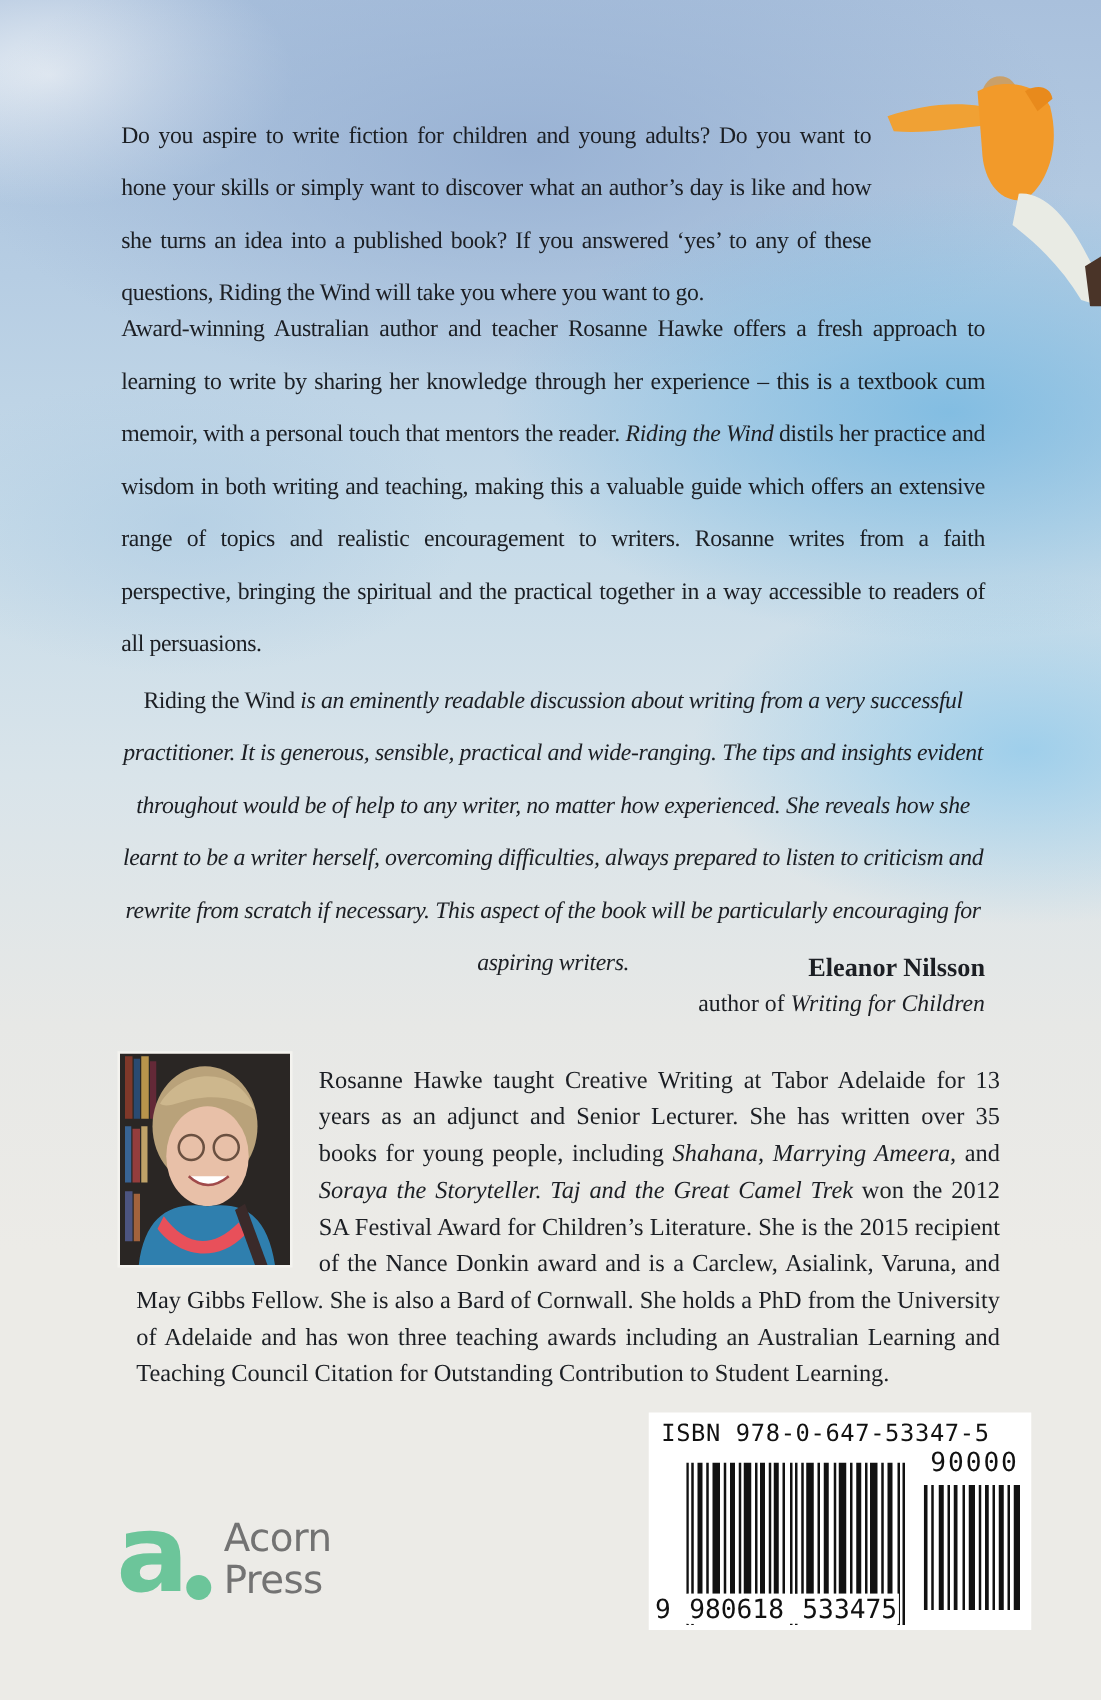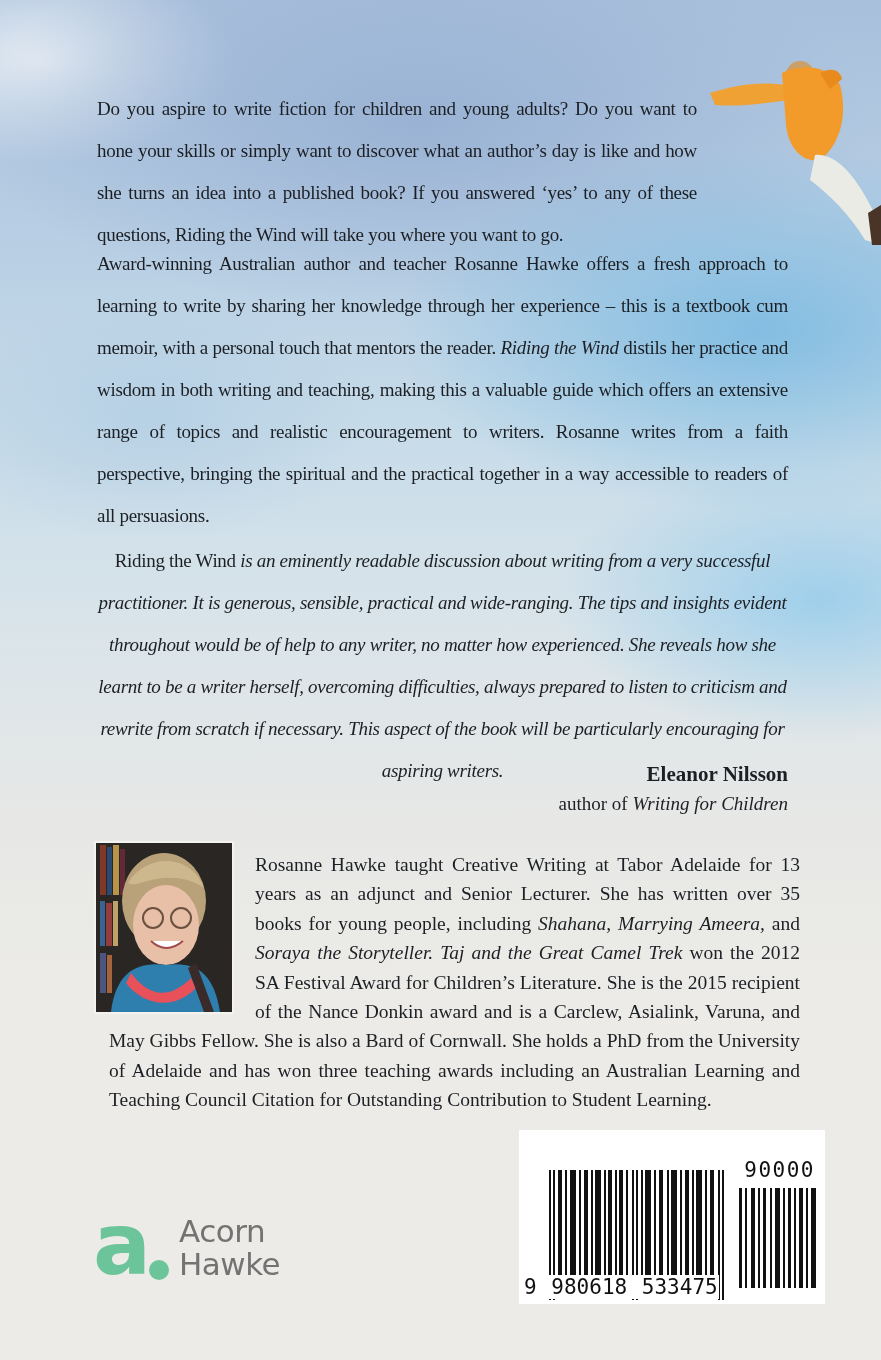--- a/index.html
+++ b/index.html
@@ -105,25 +105,26 @@
   </svg>
 </div>
 
 <p class="bio"><span class="float-spacer"></span><span>Rosanne Hawke taught Creative Writing at Tabor Adelaide for 13 years as an adjunct and Senior Lecturer. She has written over 35 books for young people, including </span><i>Shahana, Marrying Ameera,</i><span> and </span><i>Soraya the Storyteller. Taj and the Great Camel Trek</i><span> won the 2012 SA Festival Award for Children’s Literature. She is the 2015 recipient of the Nance Donkin award and is a Carclew, Asialink, Varuna, and May Gibbs Fellow. She is also a Bard of Cornwall. She holds a PhD from the University of Adelaide and has won three teaching awards including an Australian Learning and Teaching Council Citation for Outstanding Contribution to Student Learning.</span></p>
 
 <div class="logo">
   <span class="logo-mark">a</span>
   <span class="logo-dot"></span>
   <div class="logo-text">
     <div>Acorn</div>
-    <div>Hawke</div>
+    <div>Press</div>
   </div>
 </div>
 
 <div class="barcode-box">
+  <div class="isbn-line">ISBN 978-0-647-53347-5</div>
   <div class="addon-code">90000</div>
   <svg class="bars-main" viewBox="0 0 175 130" preserveAspectRatio="none">
     <g fill="#111">
       <rect x="0" y="0" width="2" height="130"></rect>
         <rect x="4" y="0" width="2" height="130"></rect>
       <rect x="9" y="0" width="4" height="115"></rect>
         <rect x="16" y="0" width="2" height="115"></rect>
       <rect x="21" y="0" width="6" height="115"></rect>
         <rect x="30" y="0" width="2" height="115"></rect>
       <rect x="35" y="0" width="4" height="115"></rect>

